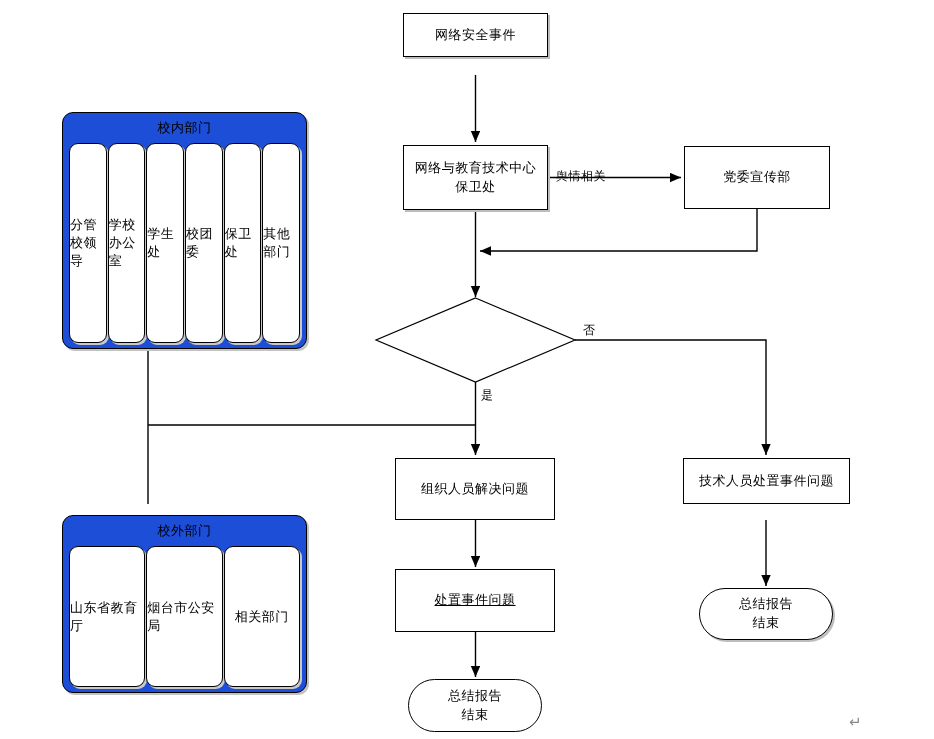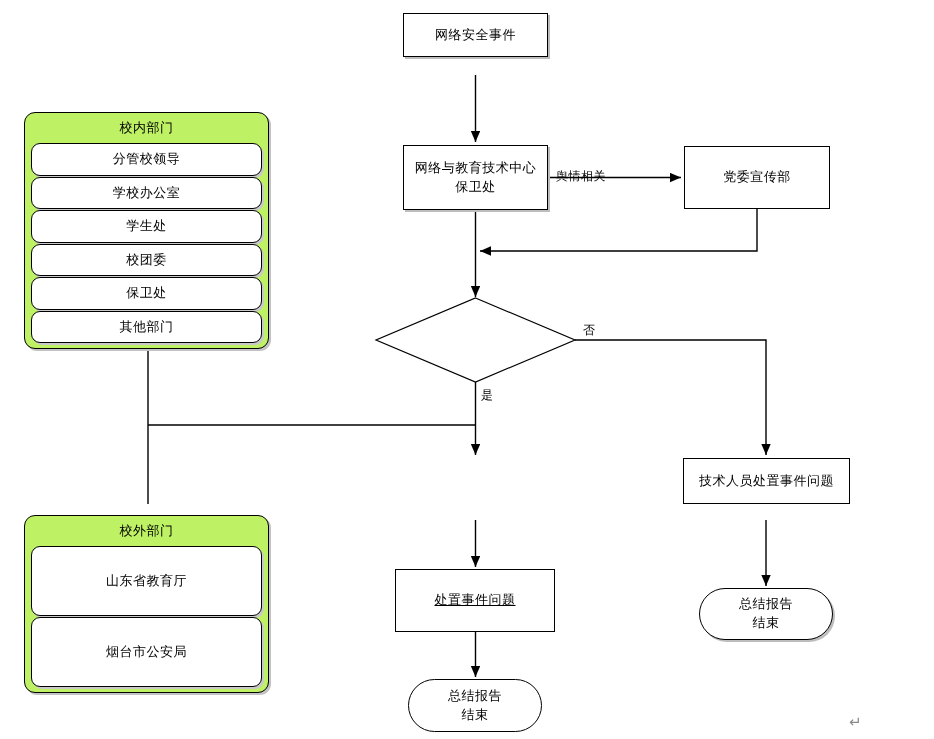--- a/index.html
+++ b/index.html
@@ -43,23 +43,24 @@
     box-shadow: 2px 2px 0 #bdbdbd;
   }
   .terminal {
     border-radius: 999px;
   }
   .group-box {
     position: absolute;
     box-sizing: border-box;
     border: 1px solid #000000;
     border-radius: 11px;
-    background: #bef264;
+    background: #1d4ed8;
     box-shadow: 2px 2px 0 #c3c3c3;
     padding: 3px;
+    margin-left: 38px;
   }
   .group-title {
     position: absolute;
     left: 0;
     right: 0;
     top: 0;
     height: 30px;
     display: flex;
     align-items: center;
     justify-content: center;
@@ -67,21 +68,21 @@
     color: #000000;
     letter-spacing: 0.5px;
   }
   .group-items {
     position: absolute;
     left: 6px;
     right: 6px;
     top: 30px;
     bottom: 5px;
     display: flex;
-    flex-direction: column;
+    flex-direction: row;
     gap: 1px;
   }
   .group-item {
     box-sizing: border-box;
     flex: 1 1 0;
     border: 1px solid #000000;
     border-radius: 9px;
     background: #ffffff;
     box-shadow: 2px 2px 0 #c9c9c9;
     display: flex;
@@ -160,20 +161,23 @@
   <div class="node shadowed" style="left:403px; top:145px; width:145px; height:65px;">
     <span class="node-text">网络与教育技术中心
 保卫处</span>
   </div>
 
   <div class="node" style="left:684px; top:146px; width:146px; height:63px;">
     <span class="node-text">党委宣传部</span>
   </div>
 
 
+  <div class="node" style="left:395px; top:458px; width:160px; height:62px;">
+    <span class="node-text">组织人员解决问题</span>
+  </div>
 
   <div class="node" style="left:395px; top:569px; width:160px; height:63px;text-decoration:underline;">
     <span class="node-text">处置事件问题</span>
   </div>
 
   <div class="node terminal" style="left:408px; top:679px; width:134px; height:53px;">
     <span class="node-text">总结报告
 结束</span>
   </div>
 
@@ -202,18 +206,19 @@
       <div class="group-item">保卫处</div>
       <div class="group-item">其他部门</div>
     </div>
   </div>
 
   <div class="group-box" style="left:24px; top:515px; width:245px; height:178px;">
     <div class="group-title">校外部门</div>
     <div class="group-items">
       <div class="group-item">山东省教育厅</div>
       <div class="group-item">烟台市公安局</div>
+      <div class="group-item">相关部门</div>
     </div>
   </div>
 
   <div class="pilcrow" style="left:849px; top:713px;">↵</div>
 
 </div>
 
 </body></html>

